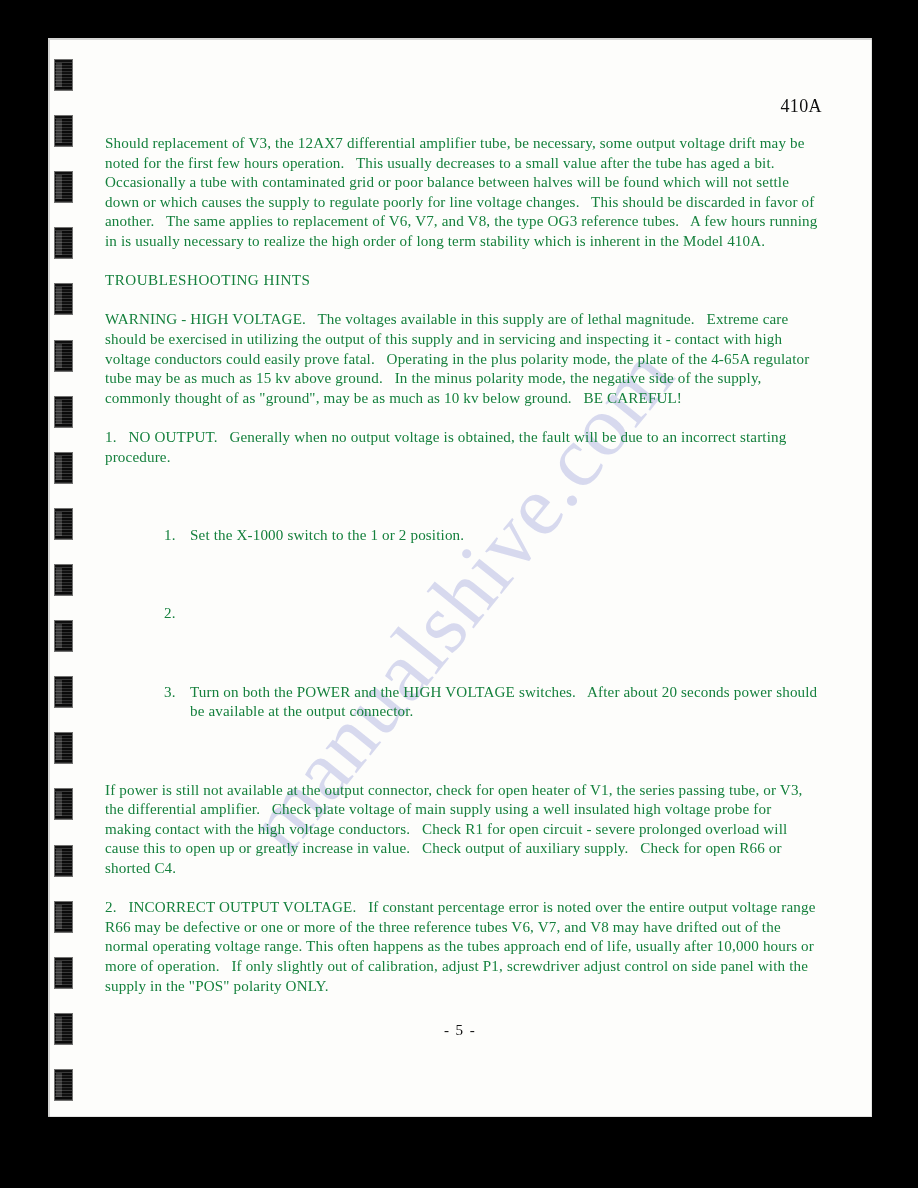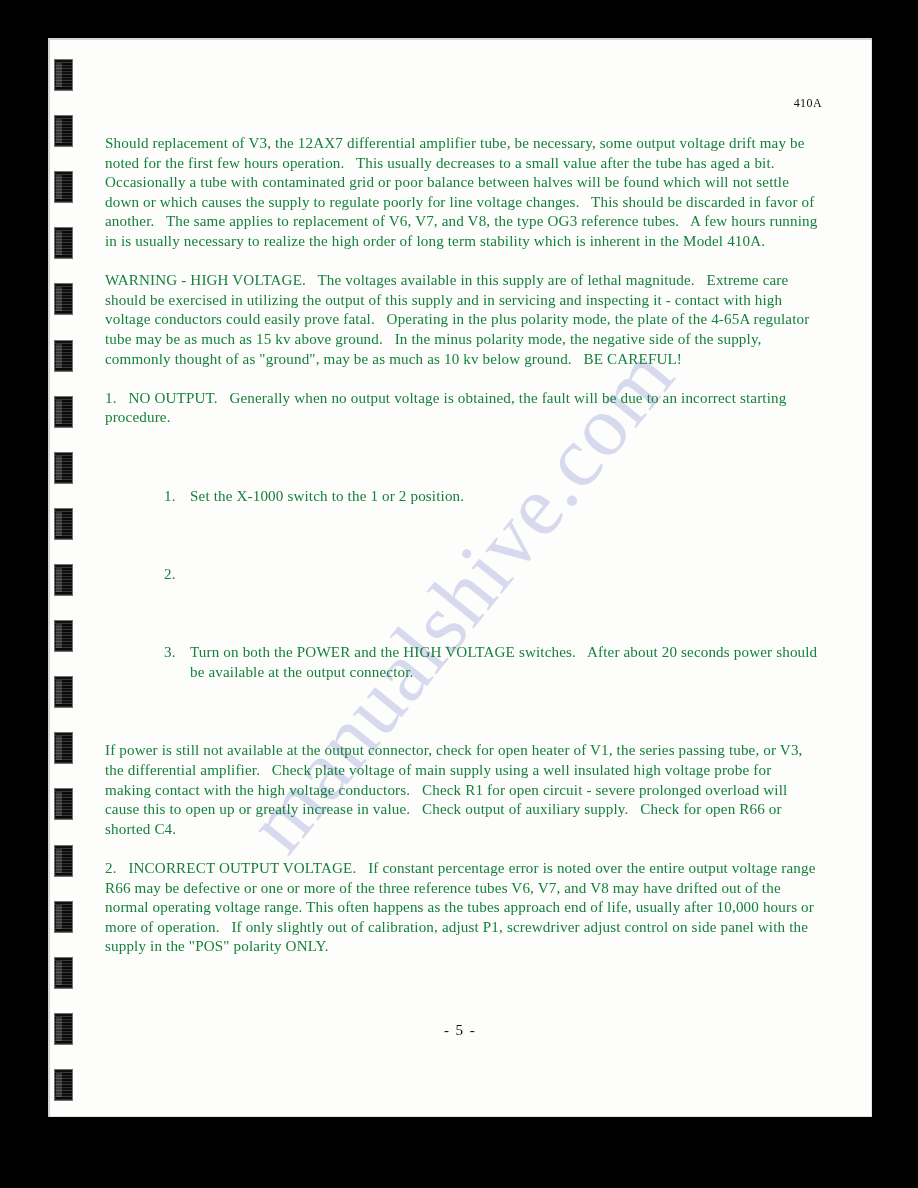--- a/index.html
+++ b/index.html
@@ -102,21 +102,21 @@
     white-space: pre-wrap;
     position: relative;
     z-index: 3;
   }
 
   #header-model {
     position: absolute;
     right: 50px;
     top: 58px;
     font-family: "Liberation Serif", serif;
-    font-size: 12px;
+    font-size: 18px;
     color: #101010;
     letter-spacing: 0.4px;
     z-index: 3;
   }
 
   #body-block {
     position: absolute;
     left: 57px;
     top: 96px;
     width: 714px;
@@ -199,20 +199,21 @@
   <div id="watermark">manualshive.com</div>
 
   <div id="typed-content">
 
     <div id="header-model">410A</div>
 
     <div id="body-block">
 
       <p class="doc-text para">Should replacement of V3, the 12AX7 differential amplifier tube, be necessary, some output voltage drift may be noted for the first few hours operation.   This usually decreases to a small value after the tube has aged a bit.   Occasionally a tube with contaminated grid or poor balance between halves will be found which will not settle down or which causes the supply to regulate poorly for line voltage changes.   This should be discarded in favor of another.   The same applies to replacement of V6, V7, and V8, the type OG3 reference tubes.   A few hours running in is usually necessary to realize the high order of long term stability which is inherent in the Model 410A.</p>
 
+      <p class="doc-text section-heading">TROUBLESHOOTING HINTS</p>
 
       <p class="doc-text para">WARNING - HIGH VOLTAGE.   The voltages available in this supply are of lethal magnitude.   Extreme care should be exercised in utilizing the output of this supply and in servicing and inspecting it - contact with high voltage conductors could easily prove fatal.   Operating in the plus polarity mode, the plate of the 4-65A regulator tube may be as much as 15 kv above ground.   In the minus polarity mode, the negative side of the supply, commonly thought of as "ground", may be as much as 10 kv below ground.   BE CAREFUL!</p>
 
       <p class="doc-text para">1.   NO OUTPUT.   Generally when no output voltage is obtained, the fault will be due to an incorrect starting procedure.</p>
 
 
       <ol id="startup-list" class="doc-text">
         <li>
           <span class="li-num">1.</span>
           <span class="li-body">Set the X-1000 switch to the 1 or 2 position.</span>

